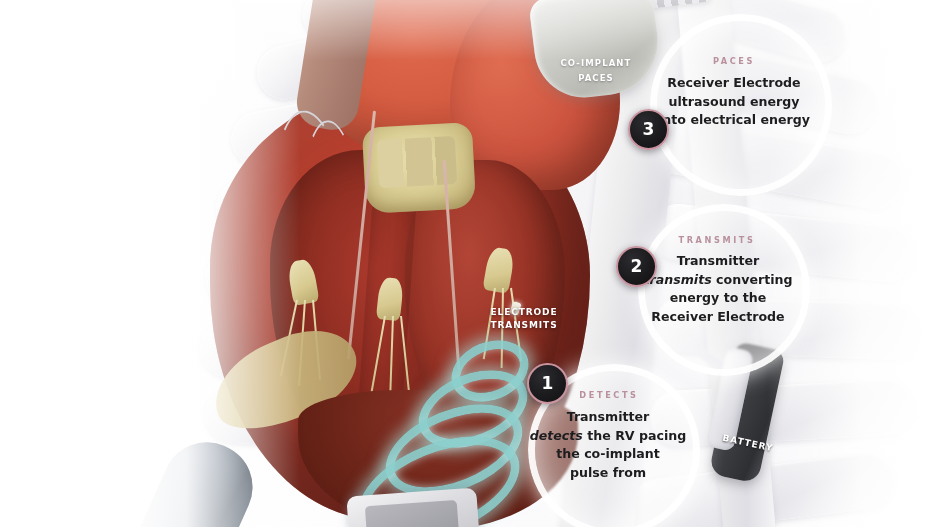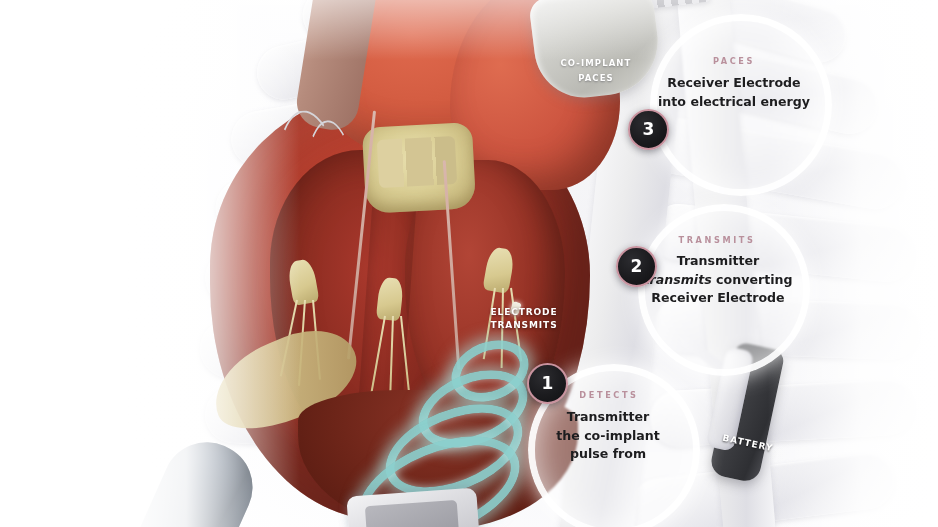--- a/index.html
+++ b/index.html
@@ -409,45 +409,48 @@
 
   <div class="left-fade"></div>
   <div class="right-fade"></div>
   <div class="top-fade"></div>
 
   <div class="callout">
     <div class="callout-ring" style="left:650px;top:14px;width:168px;height:168px;"></div>
     <div class="callout-kicker" style="left:652px;top:56px;width:164px;">PACES</div>
     <div class="callout-text" style="left:638px;top:74px;width:192px;">
       <div><span>Receiver Electrode</span></div>
+      <div><span>ultrasound energy</span></div>
       <div><span>into electrical energy</span></div>
     </div>
     <div class="badge" style="left:628px;top:109px;">
       <span>3</span>
     </div>
   </div>
 
   <div class="callout">
     <div class="callout-ring" style="left:638px;top:204px;width:158px;height:158px;"></div>
     <div class="callout-kicker" style="left:636px;top:235px;width:162px;">TRANSMITS</div>
     <div class="callout-text" style="left:628px;top:252px;width:180px;">
       <div><span>Transmitter</span></div>
       <div><em>transmits</em><span> converting</span></div>
+      <div><span>energy to the</span></div>
       <div><span>Receiver Electrode</span></div>
     </div>
     <div class="badge" style="left:616px;top:246px;">
       <span>2</span>
     </div>
   </div>
 
   <div class="callout">
     <div class="callout-ring" style="left:528px;top:364px;width:158px;height:158px;"></div>
     <div class="callout-kicker" style="left:528px;top:390px;width:162px;">DETECTS</div>
     <div class="callout-text" style="left:518px;top:408px;width:180px;">
       <div><span>Transmitter</span></div>
+      <div><em>detects</em><span> the RV pacing</span></div>
       <div><span>the co-implant</span></div>
       <div><span>pulse from</span></div>
     </div>
     <div class="badge" style="left:527px;top:363px;">
       <span>1</span>
     </div>
   </div>
 
 </div>
 

